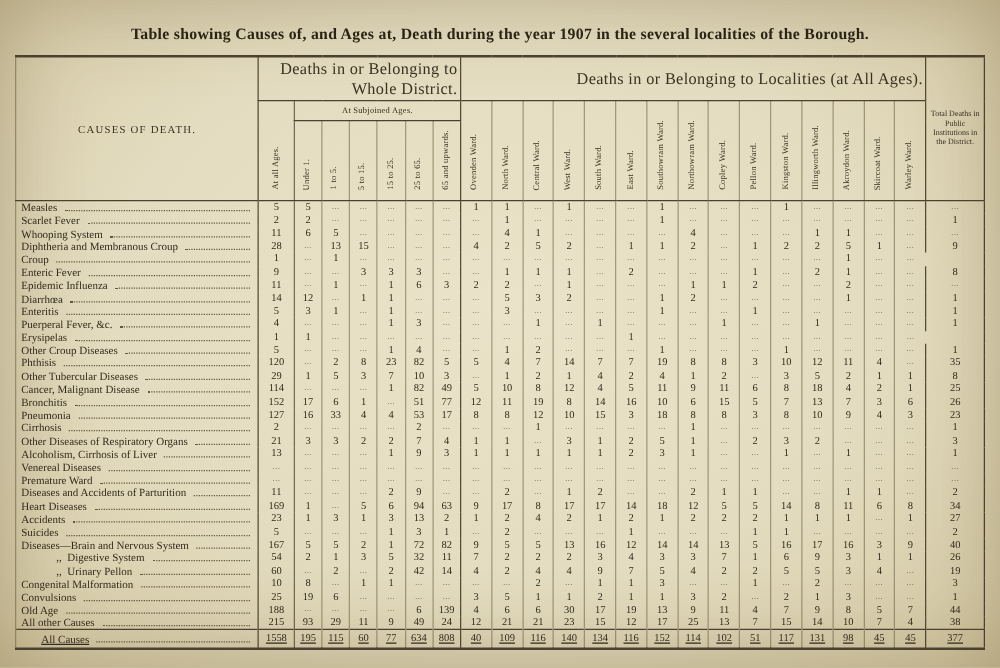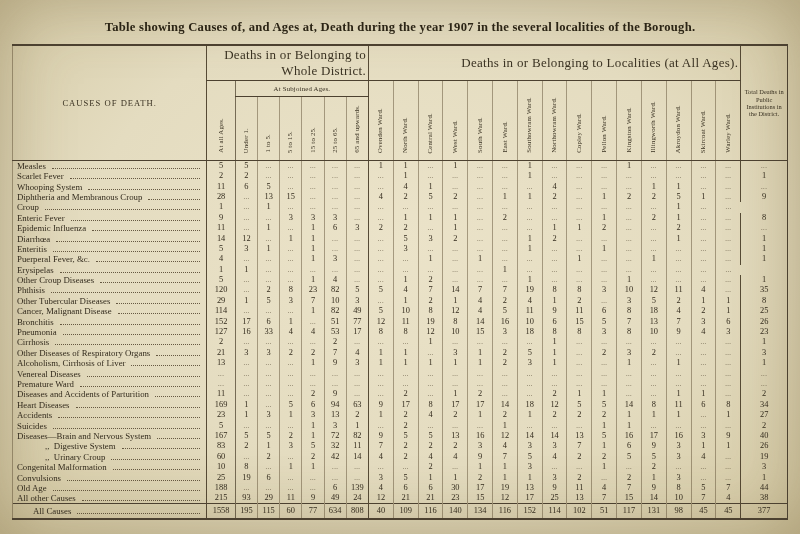--- a/index.html
+++ b/index.html
@@ -79,21 +79,21 @@
   td.rowlabel { padding-left: 4px; }
   td.rowlabel .wrap { display: flex; align-items: flex-end; }
   td.rowlabel .lt { font-size: 8.8px; line-height: 10px; white-space: nowrap; color: #332b1d; }
   td.rowlabel.ditto .lt { padding-left: 28px; }
   .leader {
     flex: 1;
     min-width: 8px;
     margin: 0 6px 2px 6px;
     border-bottom: 1px dotted rgba(80, 66, 44, .85);
   }
-  tfoot td { border-top: 1.2px solid #4c4130; }
+  tfoot td { border-top: 1.2px solid #4c4130; text-decoration: underline; }
   tfoot tr { height: 15px; }
   tfoot td.rowlabel .lt { padding-left: 16px; }
 </style>
 </head>
 <body>
 
 <div class="page">
   <div class="title">Table showing Causes of, and Ages at, Death during the year 1907 in the several localities of the Borough.</div>
 
   <table>
@@ -994,21 +994,21 @@
           <td class="num">9</td>
           <td class="num gs">40</td>
         </tr>
         <tr>
           <td class="rowlabel ditto">
             <div class="wrap">
               <span class="lt">,, Digestive System</span>
               <span class="leader"></span>
             </div>
           </td>
-          <td class="num gs">83</td>
+          <td class="num gs">54</td>
           <td class="num ms">2</td>
           <td class="num">1</td>
           <td class="num">3</td>
           <td class="num">5</td>
           <td class="num">32</td>
           <td class="num">11</td>
           <td class="num gs">7</td>
           <td class="num">2</td>
           <td class="num">2</td>
           <td class="num">2</td>
@@ -1021,21 +1021,21 @@
           <td class="num">6</td>
           <td class="num">9</td>
           <td class="num">3</td>
           <td class="num">1</td>
           <td class="num">1</td>
           <td class="num gs">26</td>
         </tr>
         <tr>
           <td class="rowlabel ditto">
             <div class="wrap">
-              <span class="lt">,, Urinary Croup</span>
+              <span class="lt">,, Urinary Pellon</span>
               <span class="leader"></span>
             </div>
           </td>
           <td class="num gs">60</td>
           <td class="num ms nil">...</td>
           <td class="num">2</td>
           <td class="num nil">...</td>
           <td class="num">2</td>
           <td class="num">42</td>
           <td class="num">14</td>

